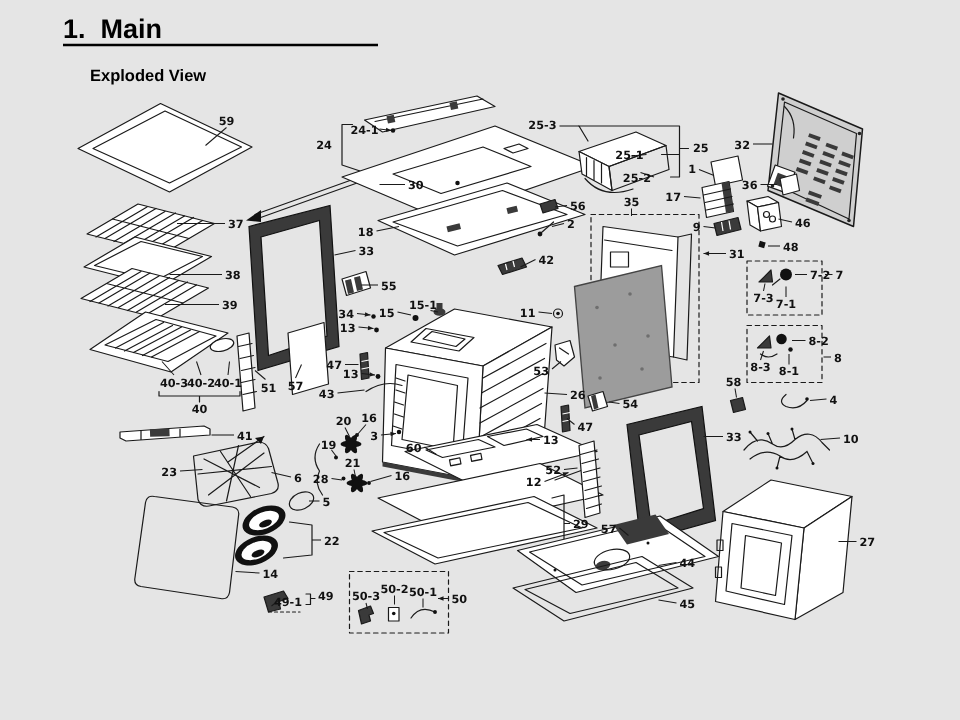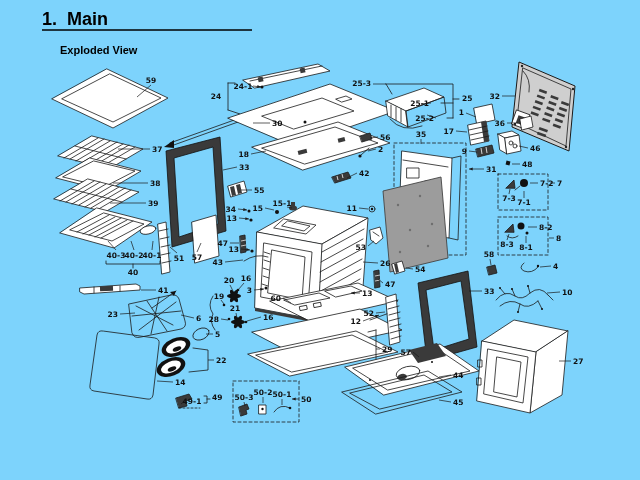--- a/index.html
+++ b/index.html
@@ -1,17 +1,17 @@
 <!DOCTYPE html>
 <html><head>
 <meta charset="utf-8">
 <style>
   html,body{margin:0;padding:0;background:#fff;}
   body{width:640px;height:480px;overflow:hidden;font-family:"Liberation Sans",sans-serif;}
-  .page{position:relative;width:640px;height:480px;background:#7dd3fc;}
+  .page{position:relative;width:640px;height:480px;background:#e5e5e5;}
   svg{display:block;}
   .art{fill:none;stroke:#1a1a1a;stroke-width:0.8;stroke-linejoin:round;stroke-linecap:round;}
   .fw{fill:#fff;}
   .fd{fill:#3a3a3a;}
   .fk{fill:#111;}
   .leader{stroke:#1a1a1a;stroke-width:0.7;fill:none;}
   .arrowhead{fill:#1a1a1a;stroke:none;}
   .plbl{font-family:"DejaVu Sans",sans-serif;font-size:7.5px;font-weight:600;fill:#111;}
   .title-text{font-family:"Liberation Sans",sans-serif;font-size:18px;font-weight:bold;fill:#000;white-space:pre;}
   .subtitle-text{font-family:"Liberation Sans",sans-serif;font-size:11px;font-weight:bold;fill:#000;}

